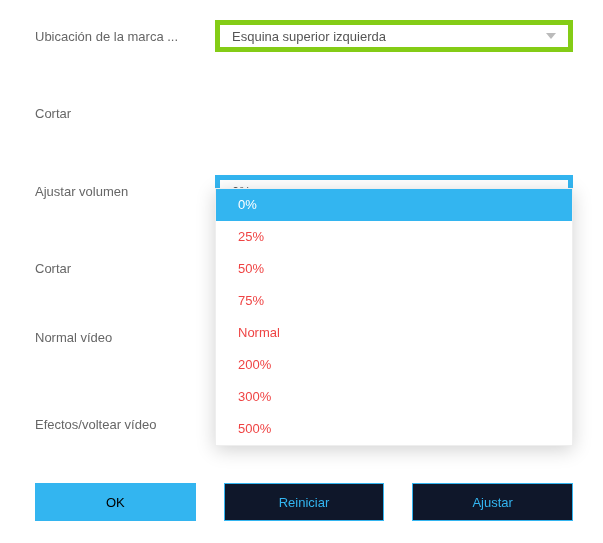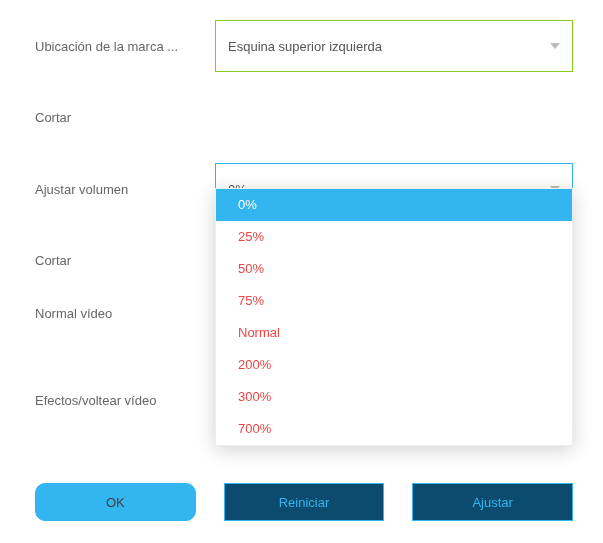--- a/index.html
+++ b/index.html
@@ -13,38 +13,38 @@
     width: 603px;
     height: 543px;
     position: relative;
   }
   .form {
     padding: 20px 30px 0 35px;
   }
   .row {
     display: flex;
     align-items: center;
-    margin-bottom: 38px;
+    margin-bottom: 54px;
   }
   .row.tall {
     margin-bottom: 72px;
   }
   .label {
     width: 180px;
     color: #666;
     font-size: 13px;
     white-space: nowrap;
     overflow: hidden;
     text-overflow: ellipsis;
     padding-right: 10px;
   }
   .select {
     flex: 1;
-    height: 52px;
-    border: 1px solid #84cc16;
+    height: 32px;
+    border: 5px solid #84cc16;
     display: flex;
     align-items: center;
     justify-content: space-between;
     padding: 0 12px;
     color: #555;
     background: #fff;
     cursor: pointer;
     position: relative;
   }
   .select.active {
@@ -89,27 +89,26 @@
   .btn {
     flex: 1;
     height: 38px;
     display: flex;
     align-items: center;
     justify-content: center;
     font-size: 13px;
     cursor: pointer;
     border: 1px solid #33b5f0;
     color: #33b5f0;
-    background: #0c4a6e;
+    background: #0f172a;
   }
   .btn.primary {
     background: #33b5f0;
-    color: #404040;
+    color: #000000;
     border-color: #33b5f0;
-    border-radius: 10px;
   }
 </style>
 </head>
 <body>
 
 <div class="form">
 
   <div class="row">
     <div class="label">Ubicación de la marca ...</div>
     <div class="select">
@@ -145,20 +144,20 @@
 </div>
 
 <div class="dropdown">
   <div class="dropdown-item selected">0%</div>
   <div class="dropdown-item">25%</div>
   <div class="dropdown-item">50%</div>
   <div class="dropdown-item">75%</div>
   <div class="dropdown-item">Normal</div>
   <div class="dropdown-item">200%</div>
   <div class="dropdown-item">300%</div>
-  <div class="dropdown-item">700%</div>
+  <div class="dropdown-item">500%</div>
 </div>
 
 <div class="footer">
   <div class="btn primary">OK</div>
   <div class="btn">Reiniciar</div>
   <div class="btn">Ajustar</div>
 </div>
 
 </body></html>

